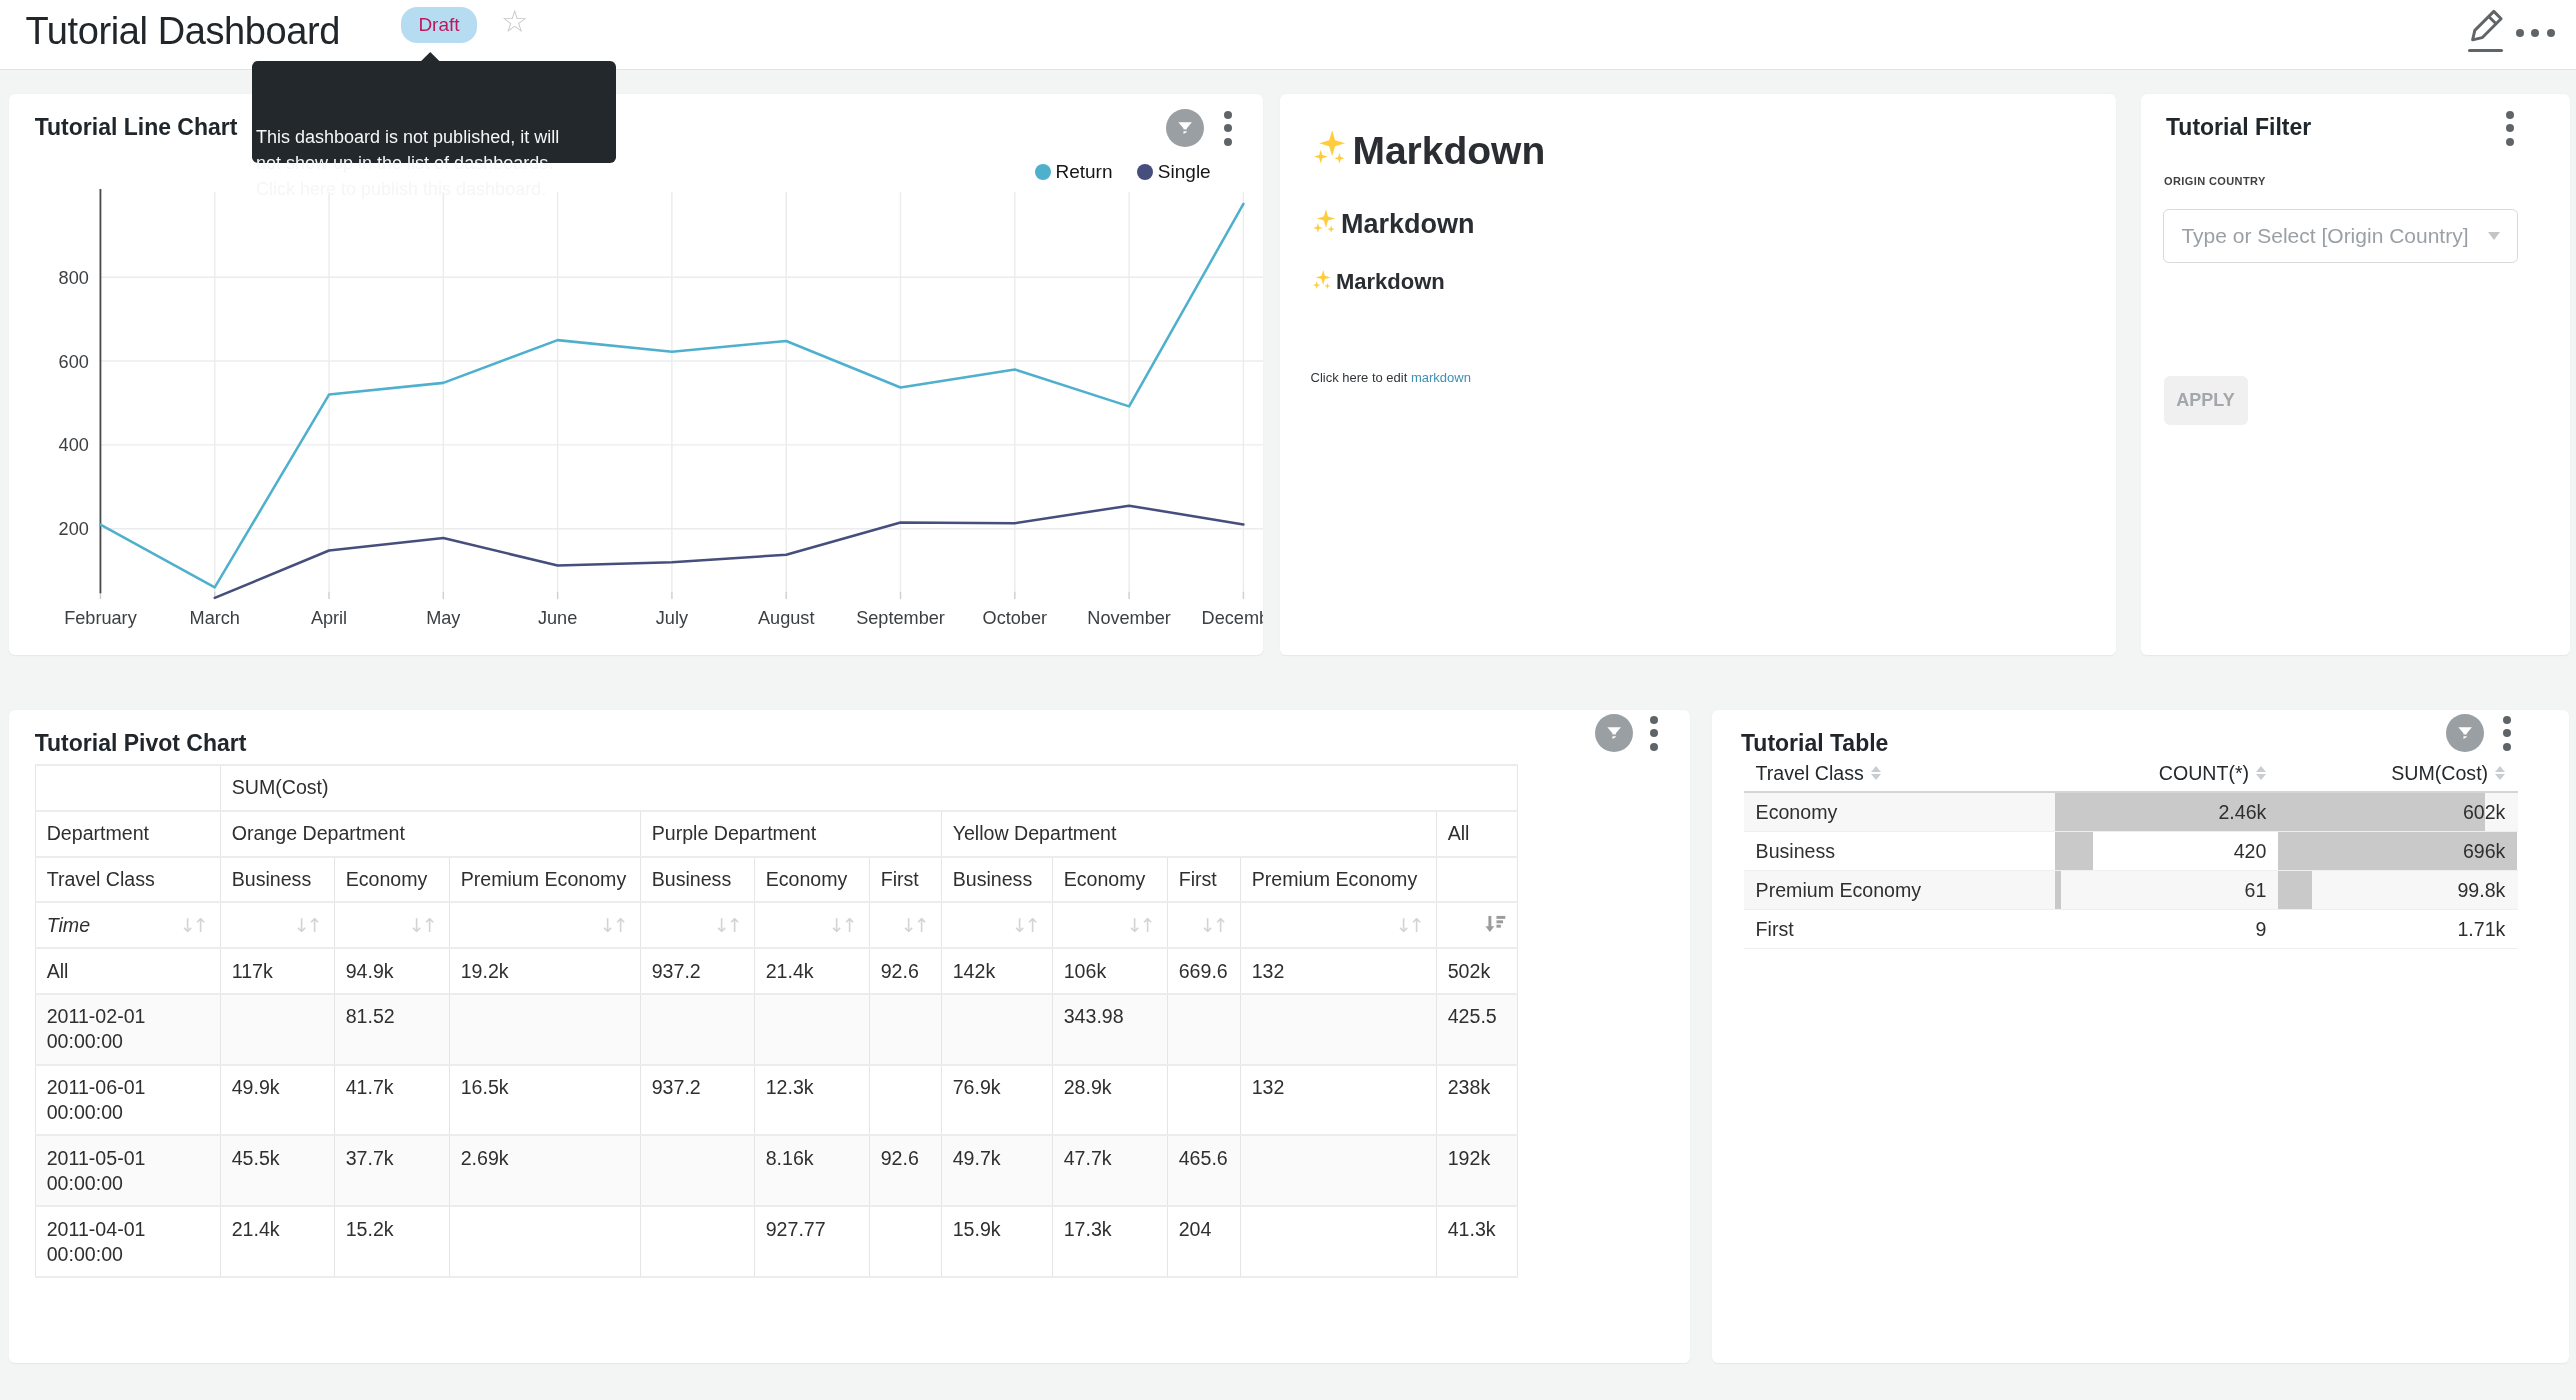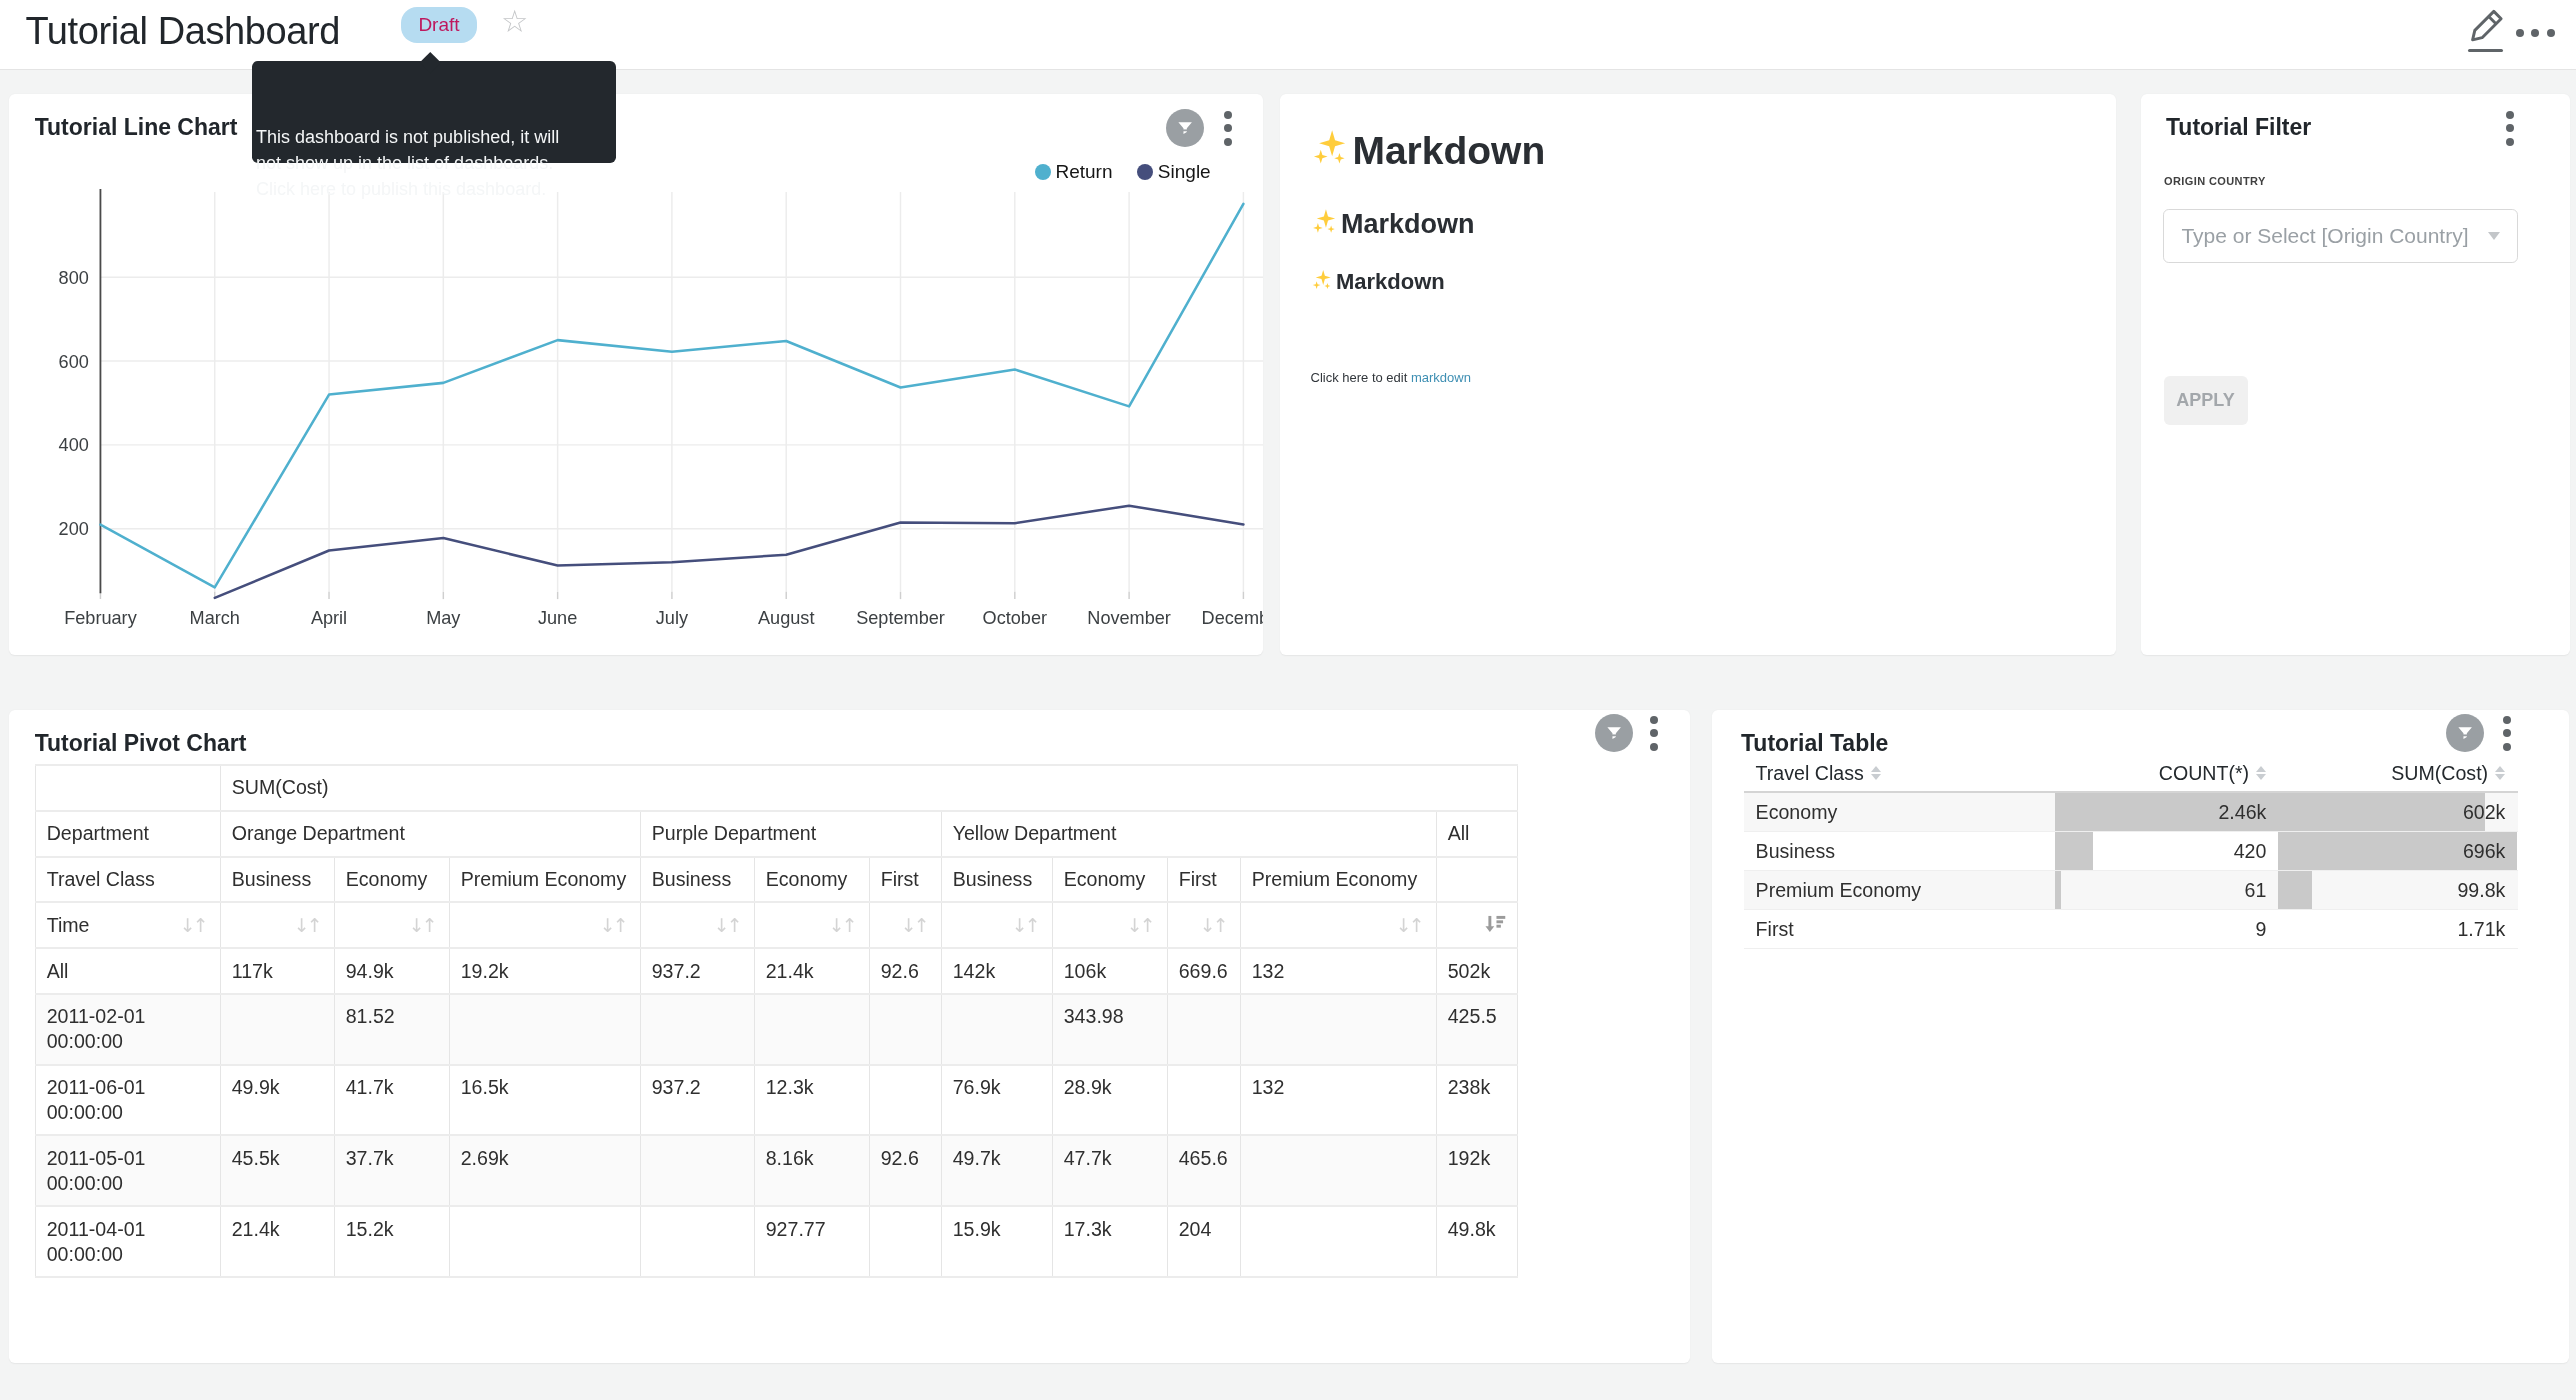--- a/index.html
+++ b/index.html
@@ -54,21 +54,21 @@
   .filter-select .ph { font-size:21px; color:#9aa0a5; flex:1; white-space:nowrap; overflow:hidden; }
   .select-caret { width:0; height:0; border-left:6.5px solid transparent; border-right:6.5px solid transparent; border-top:8px solid #c3c6c9; }
   .apply-btn { position:absolute; left:22.5px; top:282px; width:84px; height:49px; background:#f0f0f0; border:none; border-radius:5.8px; font-size:18px; font-weight:600; color:#a3a7ab; font-family:inherit; }
 
   
   .pivot-wrap { position:absolute; left:26px; top:54px; }
   #pivot-table { border-collapse:collapse; table-layout:fixed; width:1482px; border-top:2.9px solid #ececec; }
   #pivot-table td { border-left:0.7px solid #e5e5e5; border-right:0.7px solid #e5e5e5; font-size:19.6px; color:#2f2f2f; padding:9.4px 11px; vertical-align:top; line-height:25px; background:#fff; overflow:hidden; }
   #pivot-table tr { border-bottom:2.9px solid #ececec; }
   #pivot-table tr.stripe td { background:#fafafa; }
-  .time-cell { display:flex; justify-content:space-between; align-items:flex-start; }
+  .time-cell { display:flex; justify-content:space-between; align-items:flex-start;font-style:italic; }
   .sort-inactive { font-family:"DejaVu Sans",sans-serif; color:#d4d4d4; font-size:19px; letter-spacing:-2.9px; padding-right:2.9px; }
   .sort-active svg { display:block; }
 
   
   .tt-wrap { position:absolute; left:32px; top:45px; width:774px; }
   .tt-header { display:flex; height:38px; align-items:center; border-bottom:2.2px solid #d4d4d4; font-size:19.6px; color:#24292d; }
   .tt-row { display:flex; height:39px; align-items:stretch; border-bottom:1.5px solid #efefef; }
   .tt-row.stripe { background:#f7f7f7; }
   .tt-cell { position:relative; display:flex; align-items:center; overflow:hidden; }
   .tt-col0 { width:311px; padding-left:11.6px; }
@@ -426,21 +426,21 @@
             <td>21.4k</td>
             <td>15.2k</td>
             <td></td>
             <td></td>
             <td>927.77</td>
             <td></td>
             <td>15.9k</td>
             <td>17.3k</td>
             <td>204</td>
             <td></td>
-            <td>49.8k</td>
+            <td>41.3k</td>
           </tr>
         </tbody>
       </table>
   </div>
 </div>
 
 <div class="card" id="table-card">
   <div class="card-title" style="left:29px;">Tutorial Table</div>
   <div class="filter-badge" style="left:734px; top:4.4px;">
     <svg width="20.3" height="20.3" viewBox="0 0 24 24">

